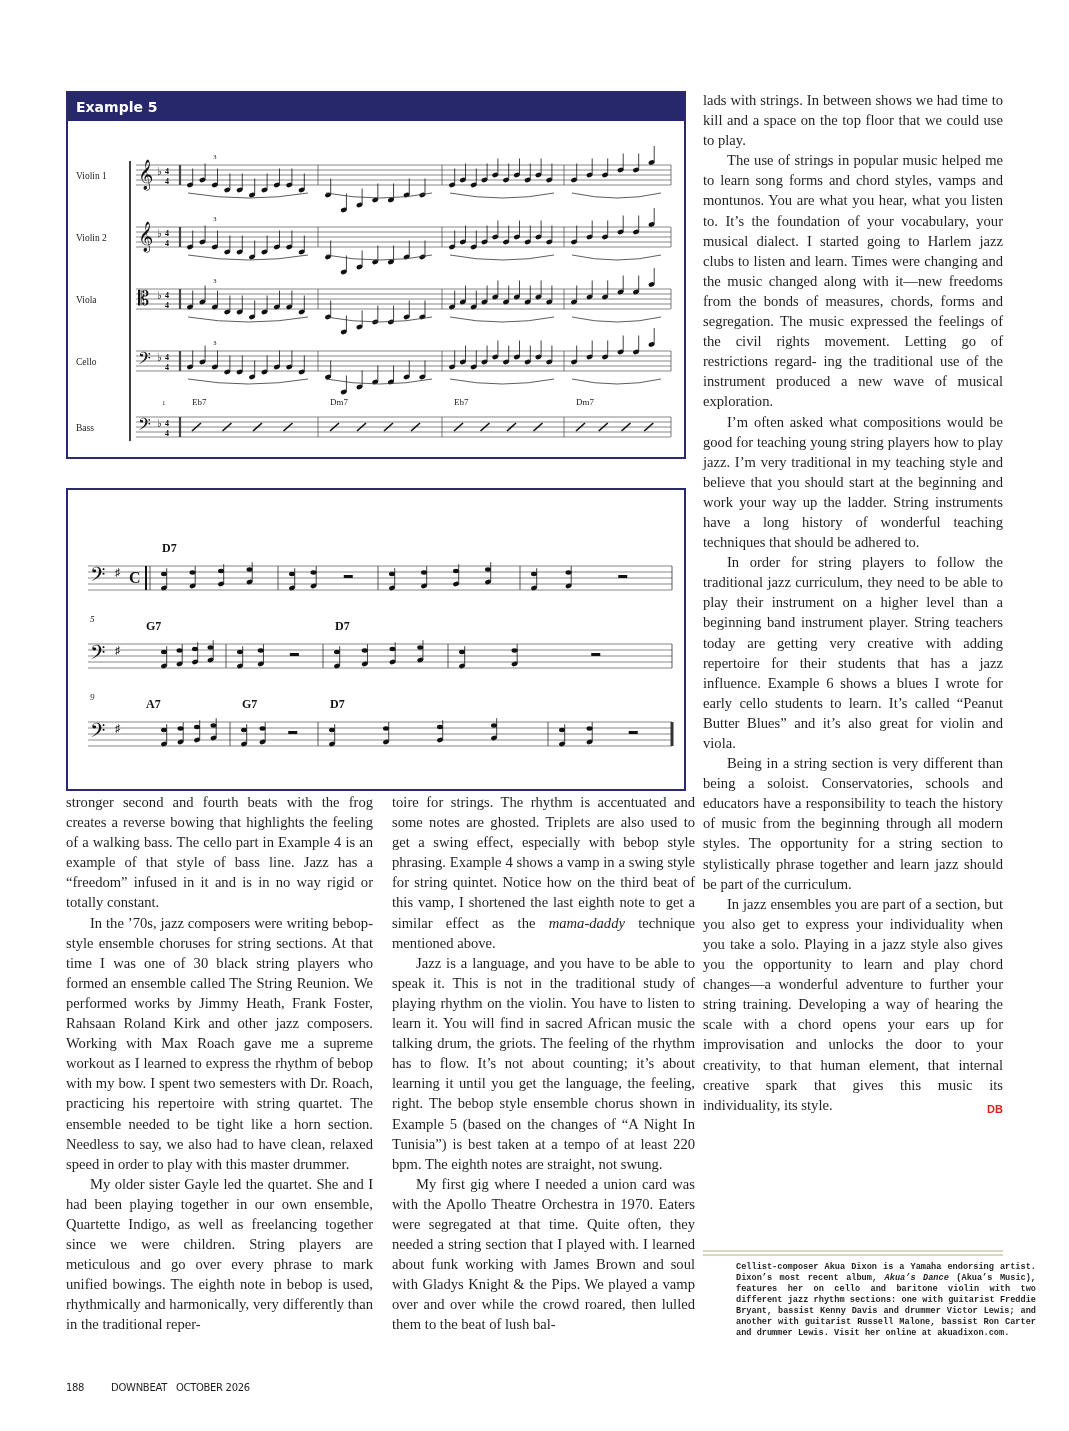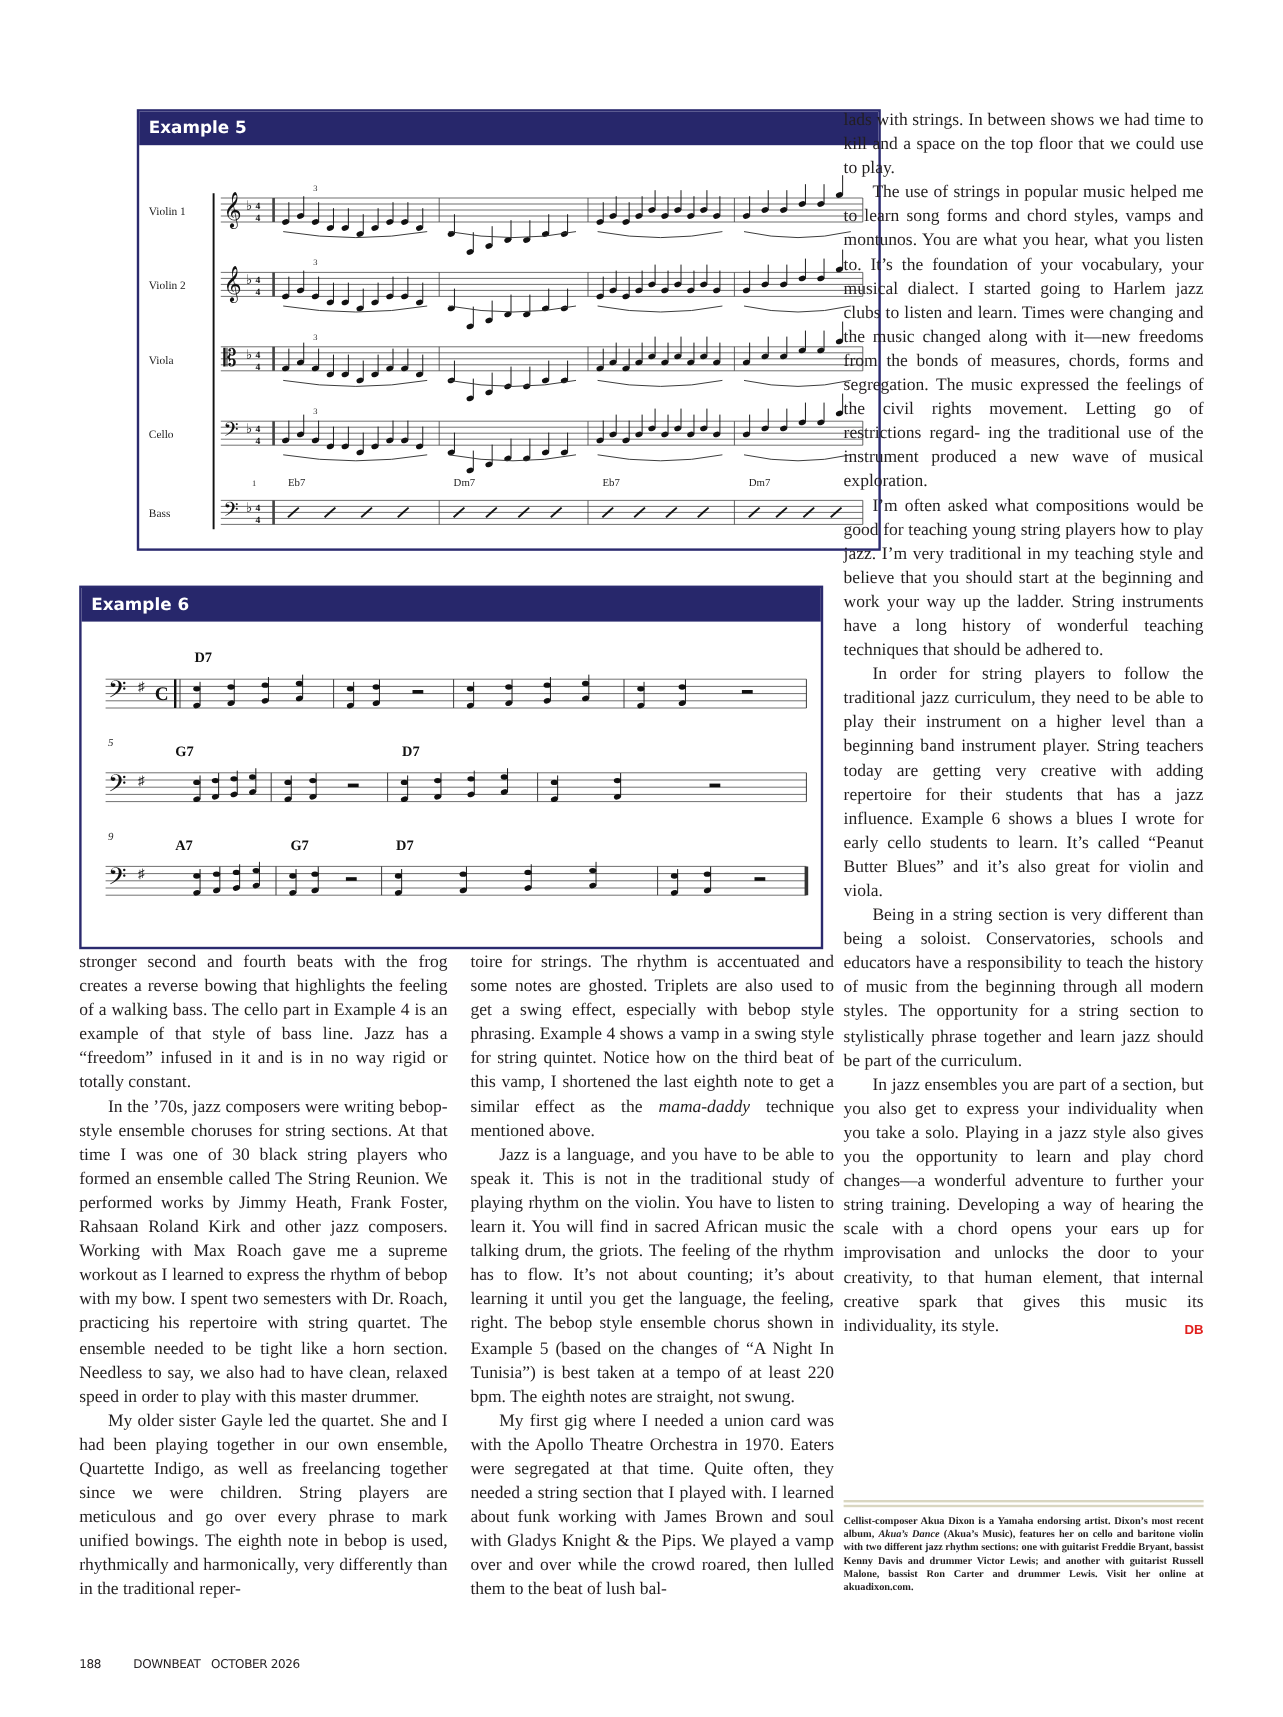--- a/index.html
+++ b/index.html
@@ -7,21 +7,21 @@
   body { position: relative; font-family: "Liberation Serif", "DejaVu Serif", serif; color: #231f20; }
 
   .example-box {
     position: absolute; left: 66px; width: 620px;
     border: 2px solid #2b2a6e; background: #fff;
   }
   .example-head {
     background: #27276b; color: #fff; height: 28px; line-height: 28px;
     padding-left: 8px; font-family: "DejaVu Sans", sans-serif; font-weight: bold; font-size: 14px;
   }
-  #ex5 { top: 91px; height: 368px; margin-left: 48px; }
+  #ex5 { top: 91px; height: 368px; }
   #ex6 { top: 488px; height: 303px; }
   .score { position: absolute; left: 0; top: 28px; }
 
   .staff-label { font-family: "Liberation Serif", serif; font-size: 9.5px; fill: #222; }
   .chord-sym { font-family: "Liberation Serif", serif; font-size: 9px; fill: #222; }
   .chord-bold { font-family: "Liberation Serif", serif; font-size: 12px; font-weight: bold; fill: #111; }
   .measure-num { font-family: "Liberation Serif", serif; font-style: italic; font-size: 9px; fill: #222; }
 
   .column {
     position: absolute; font-size: 14.6px; line-height: 20.1px; text-align: justify;
@@ -29,22 +29,22 @@
   }
   .column p { text-indent: 0; }
   .column p.ind { text-indent: 24px; }
   #col1 { left: 66px; top: 792px; width: 307px; }
   #col2 { left: 392px; top: 792px; width: 303px; }
   #col3 { left: 703px; top: 90px; width: 300px; }
   .db-mark { color: #e0201d; font-family: Liberation Sans, sans-serif; font-weight: bold; font-size: 11px; float: right; margin-top: 4px; }
 
   .rule { position: absolute; left: 703px; width: 300px; height: 2px; background: #d9d6c0; }
   .bio {
-    position: absolute; left: 703px; top: 1262px; width: 300px;
-    font-family: Liberation Serif, serif; font-size: 8.6px; line-height: 11px;
+    position: absolute; left: 736px; top: 1262px; width: 300px;
+    font-family: Liberation Mono, monospace; font-size: 8.6px; line-height: 11px;
     font-weight: bold; text-align: justify; color: #231f20;
   }
   .bio i { font-style: italic; }
 
   .footer {
     position: absolute; left: 66px; top: 1382px; font-family: "DejaVu Sans", sans-serif;
     font-size: 10px; color: #231f20; letter-spacing: -0.3px;
   }
   .footer .pg { margin-right: 24px; }
   .footer .mag { font-weight: normal; margin-right: 6px; text-align: center; }
@@ -433,21 +433,20 @@
       <line x1="576.25" x2="585.25" y1="310" y2="302" stroke="#111" stroke-width="1.6"></line>
       <text x="94" y="284" font-size="7" fill="#222">1</text>
       <text x="124" y="284" class="chord-sym">Eb7</text>
       <text x="262" y="284" class="chord-sym">Dm7</text>
       <text x="386" y="284" class="chord-sym">Eb7</text>
       <text x="508" y="284" class="chord-sym">Dm7</text>
     </svg>
 </div>
 
 <div class="example-box" id="ex6">
-  <div class="example-head">Example 6</div>
   <svg class="score" id="score6" width="616" height="272">
       <line x1="20" x2="604" y1="48" y2="48" stroke="#555" stroke-width="0.7"></line>
       <line x1="20" x2="604" y1="54" y2="54" stroke="#555" stroke-width="0.7"></line>
       <line x1="20" x2="604" y1="60" y2="60" stroke="#555" stroke-width="0.7"></line>
       <line x1="20" x2="604" y1="66" y2="66" stroke="#555" stroke-width="0.7"></line>
       <line x1="20" x2="604" y1="72" y2="72" stroke="#555" stroke-width="0.7"></line>
       <text x="22" y="67" font-size="24" fill="#111" font-family="DejaVu Sans, sans-serif">𝄢</text>
       <text x="47" y="58" font-size="11" fill="#111">♯</text>
       <text x="61" y="65" font-size="16" font-weight="bold" fill="#111">C</text>
       <line x1="78" x2="78" y1="48" y2="72" stroke="#111" stroke-width="2"></line>

